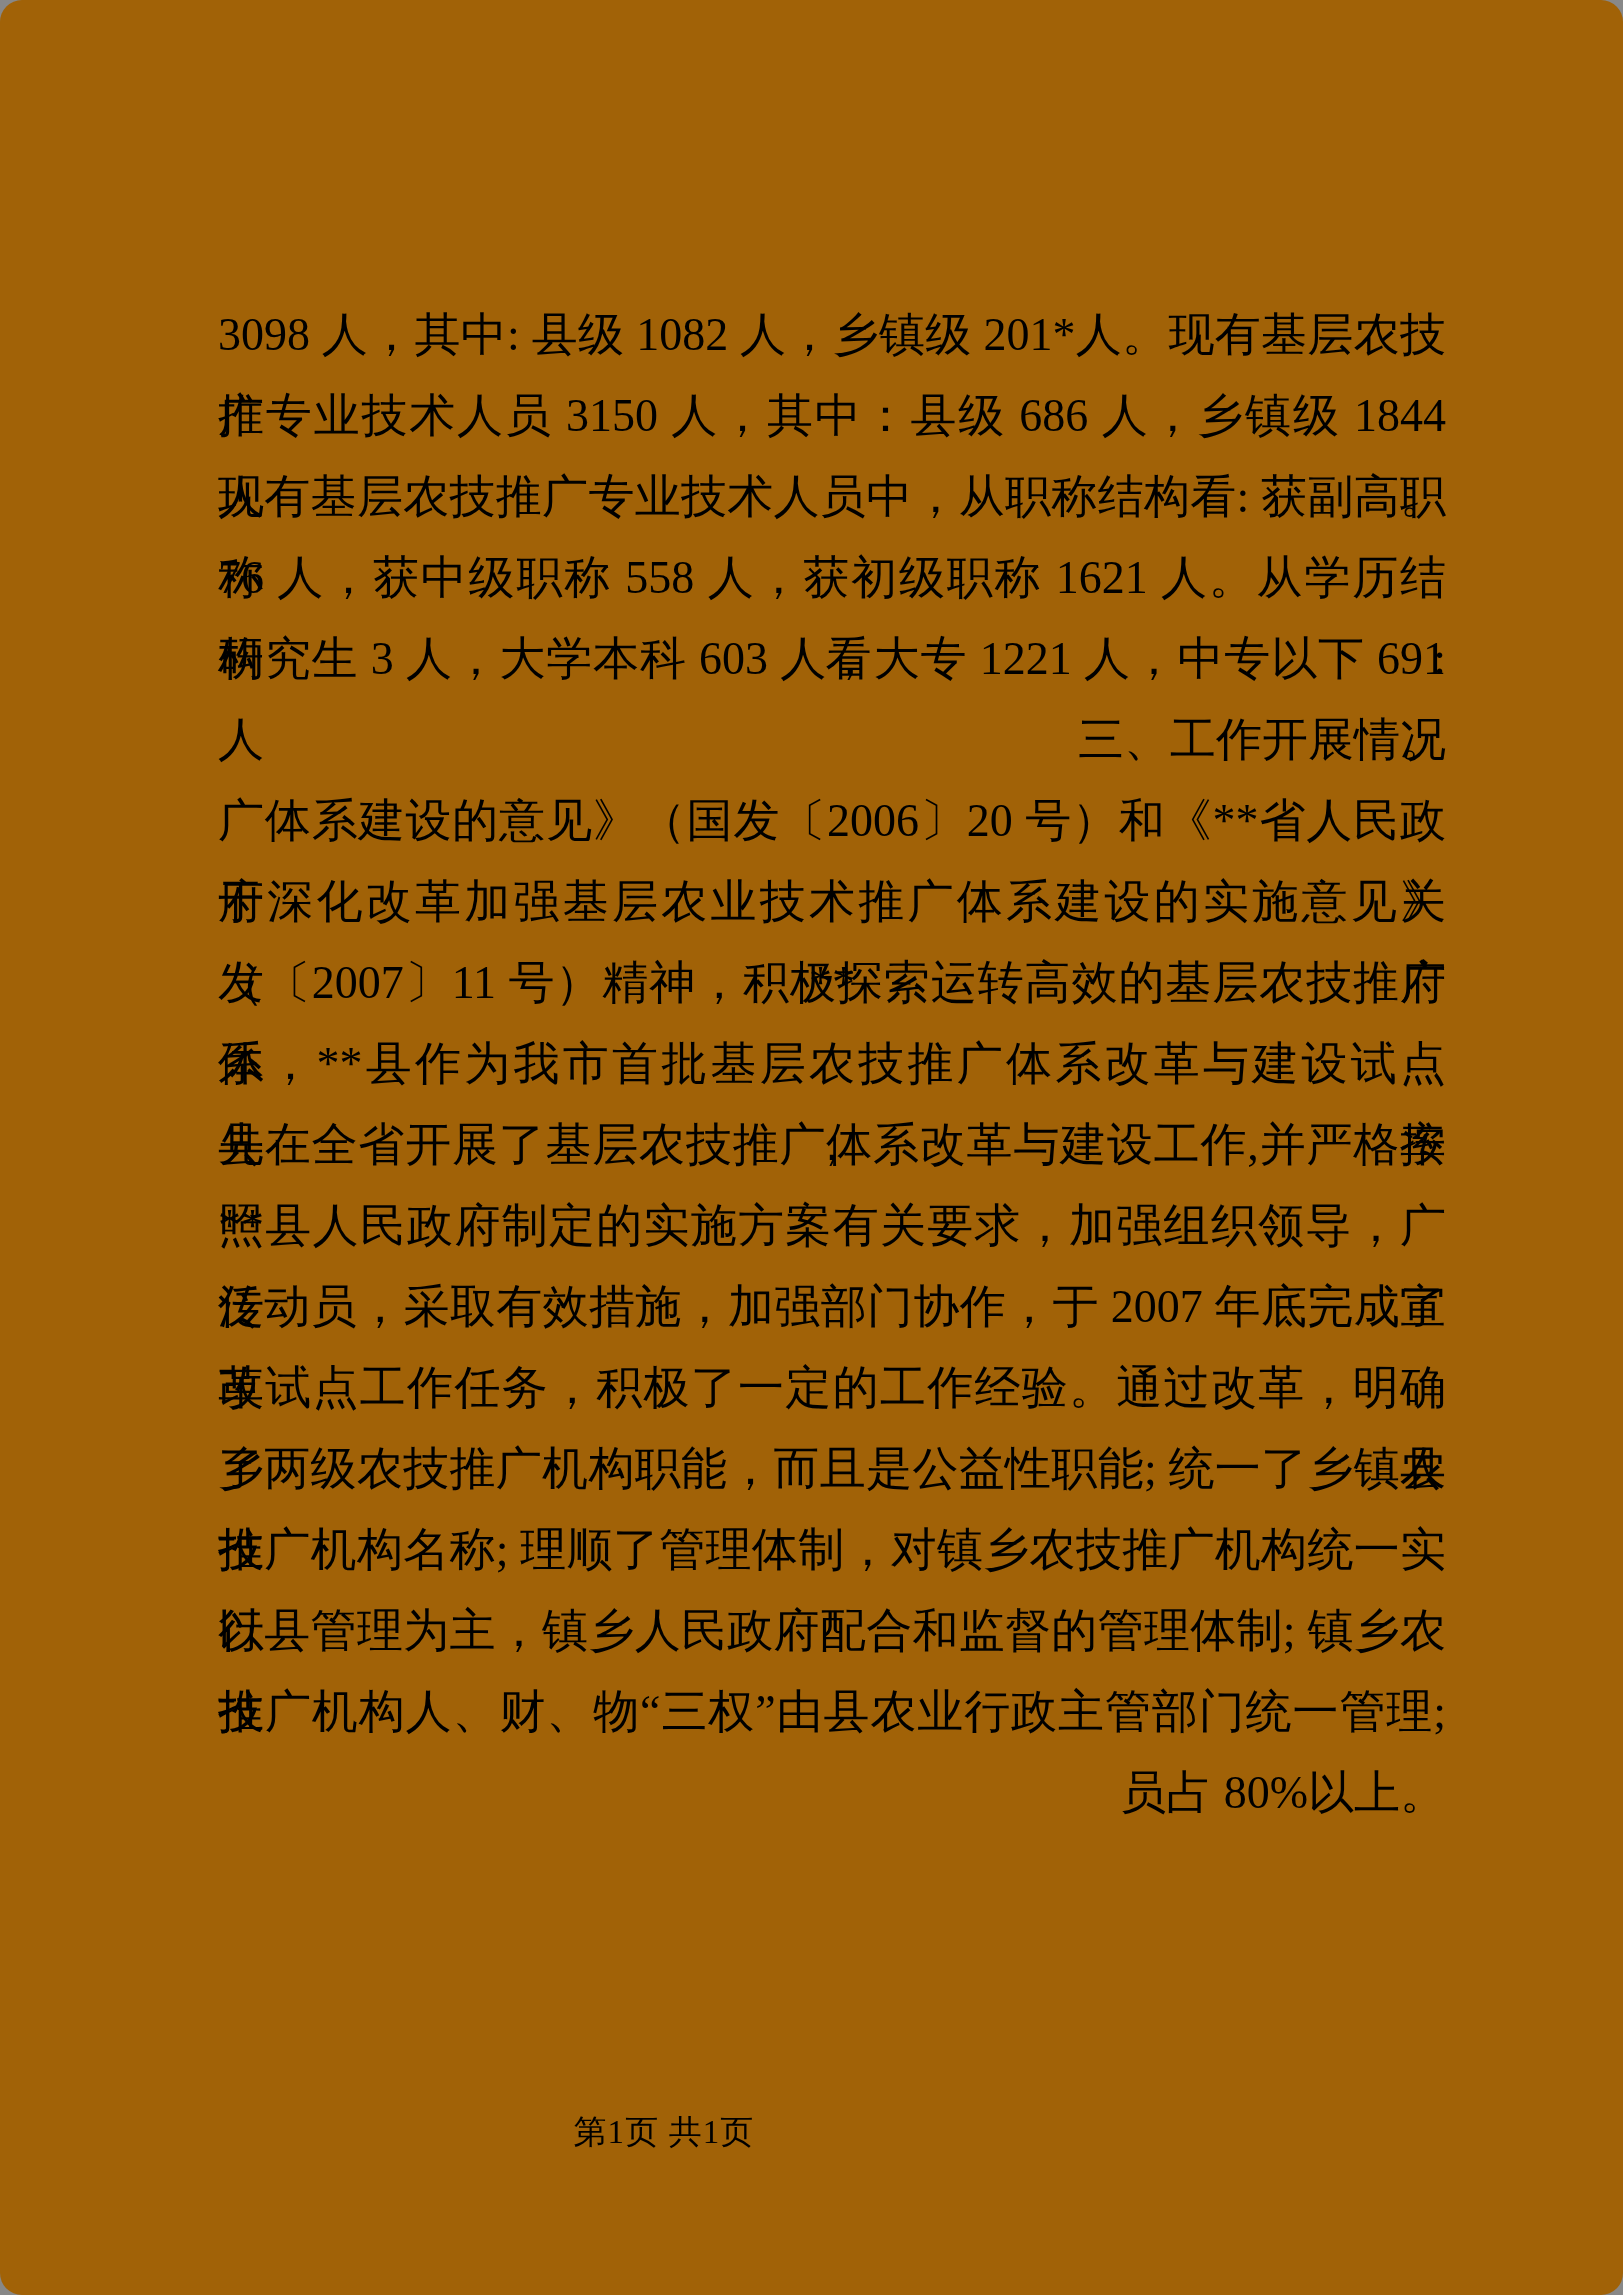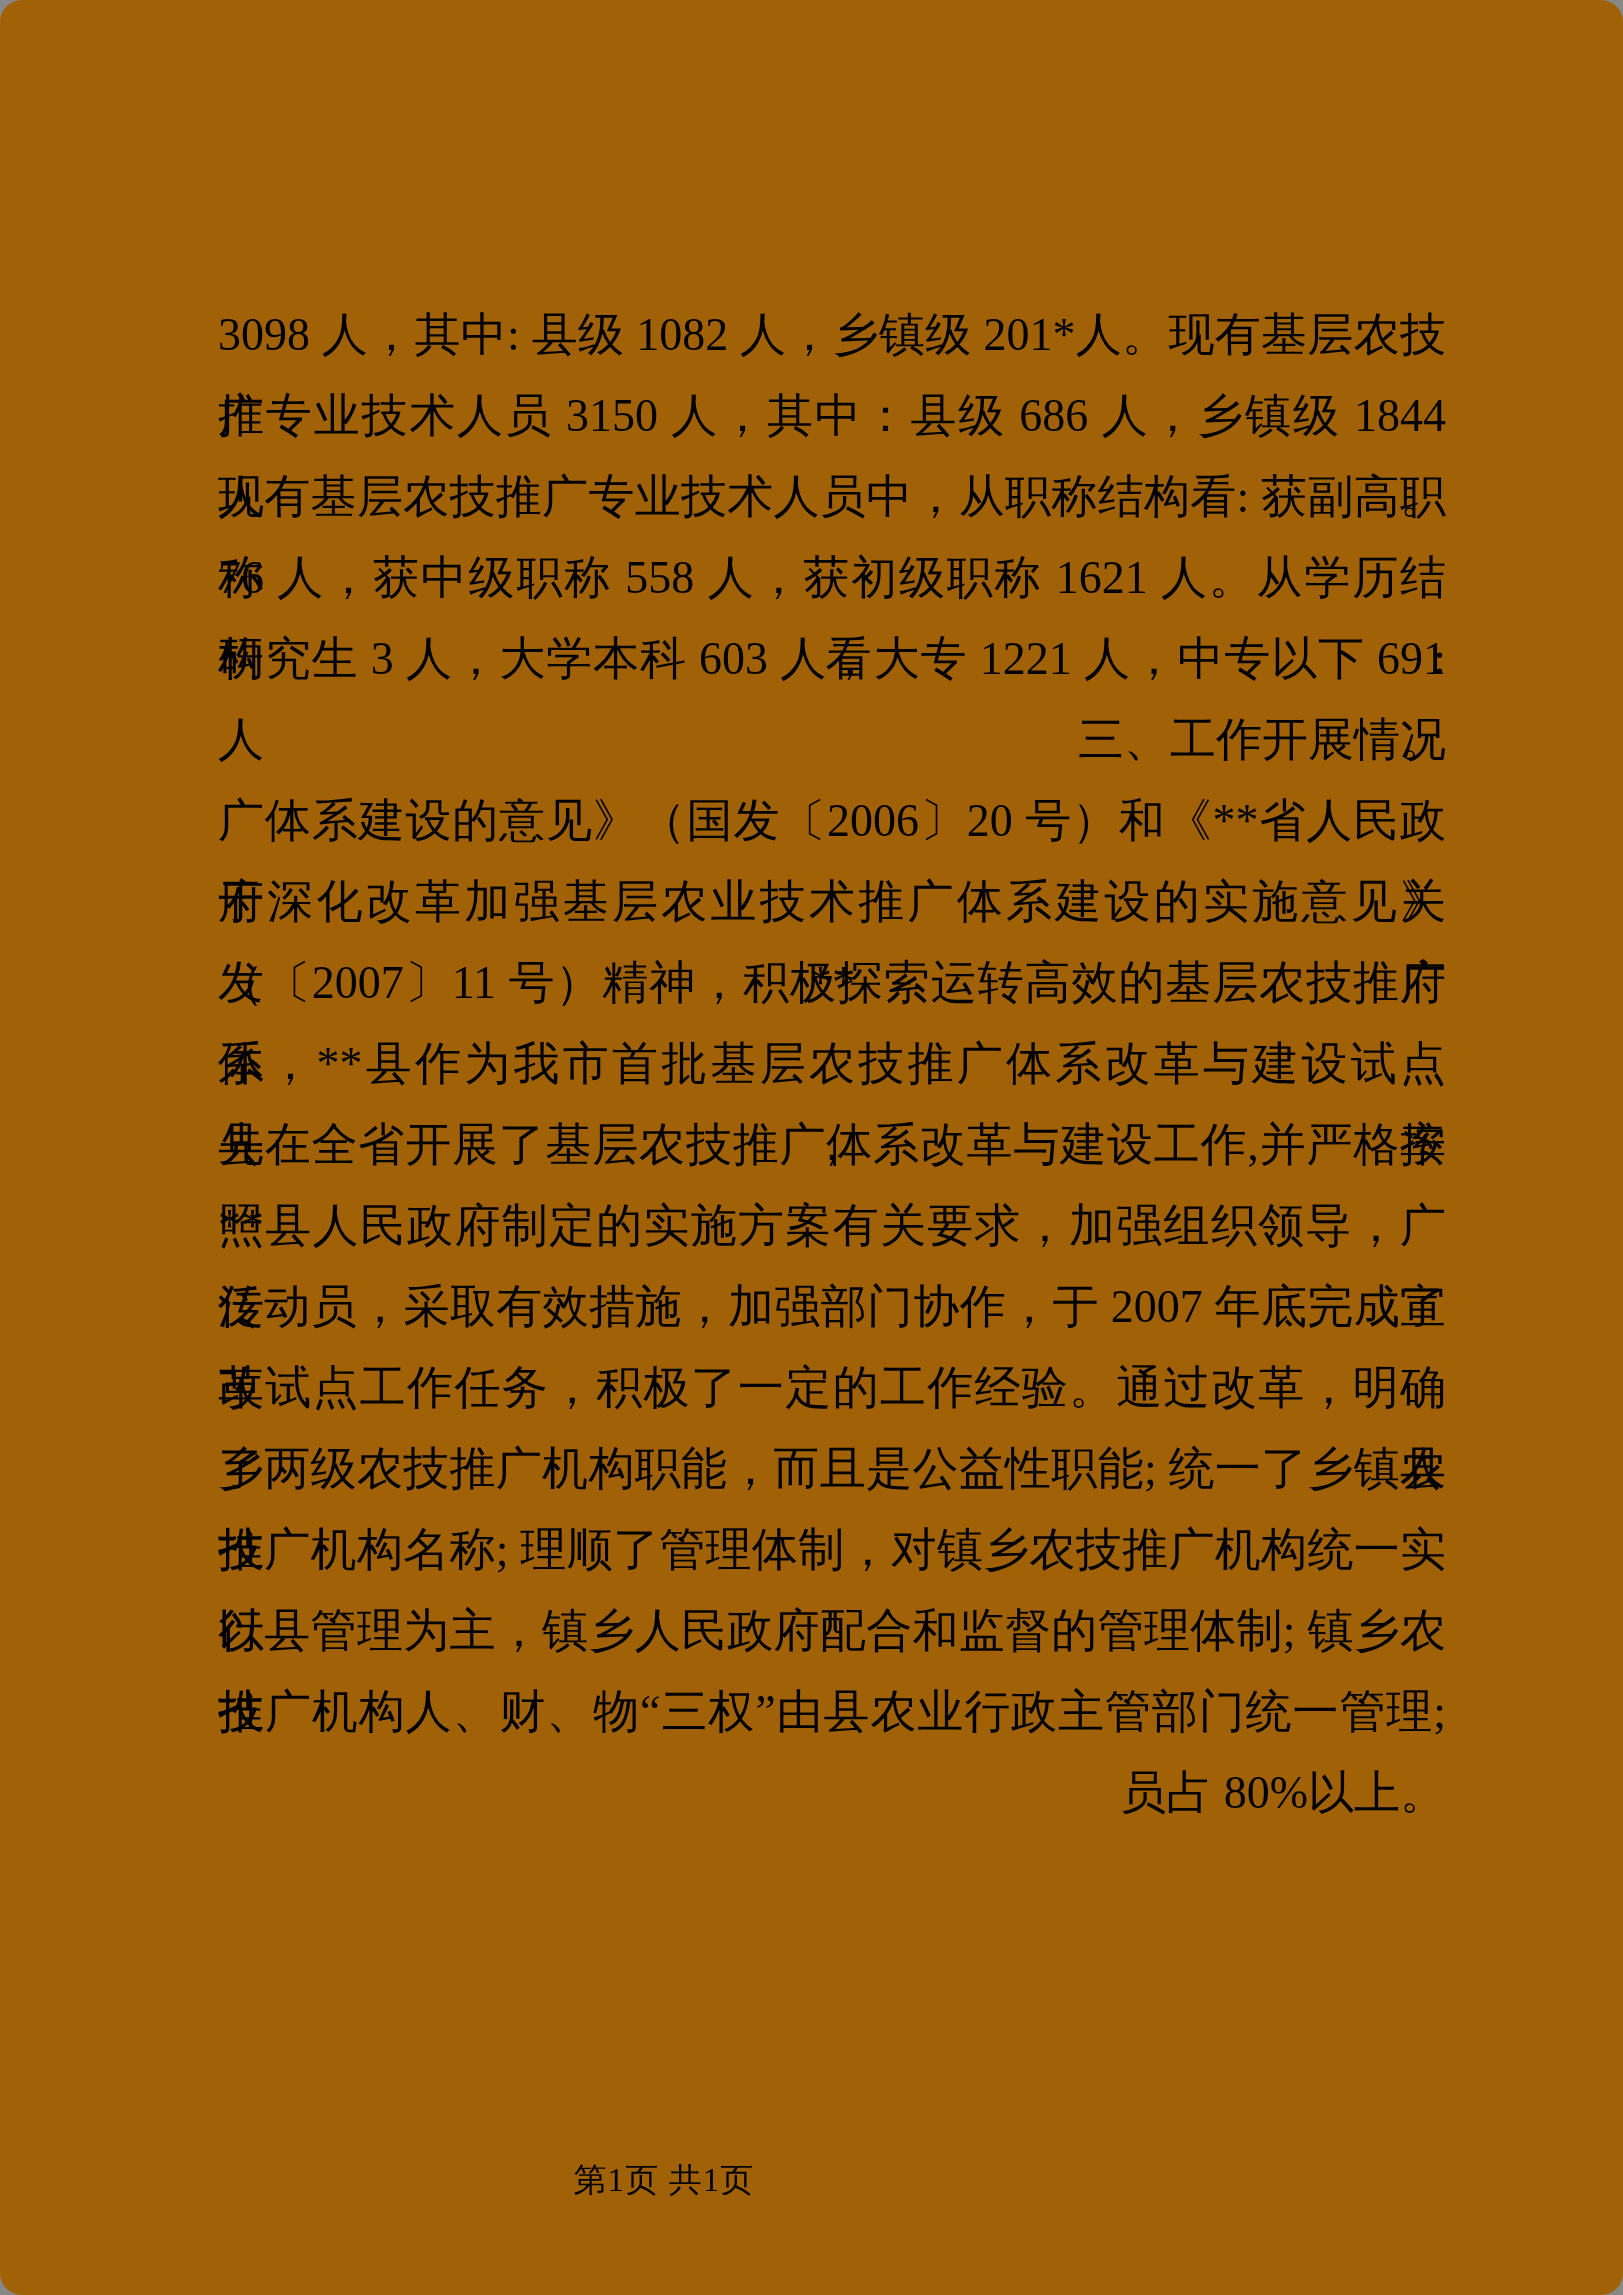--- a/index.html
+++ b/index.html
@@ -42,21 +42,20 @@
   .footer {
     position: absolute;
     left: 0;
     width: 1328px;
     top: 2110px;
     height: 45px;
     line-height: 45px;
     text-align: center;
     font-size: 33px;
     letter-spacing: 1.1px;
-    margin-top: 48px;
   }
 </style>
 </head>
 <body>
 
 <div class="page">
   <div class="content">
       <div class="line justify">3098 人，其中: 县级 1082 人，乡镇级 201*人。现有基层农技推</div>
       <div class="line justify">广专业技术人员 3150 人，其中：县级 686 人，乡镇级 1844 人。</div>
       <div class="line justify">现有基层农技推广专业技术人员中，从职称结构看: 获副高职称</div>

